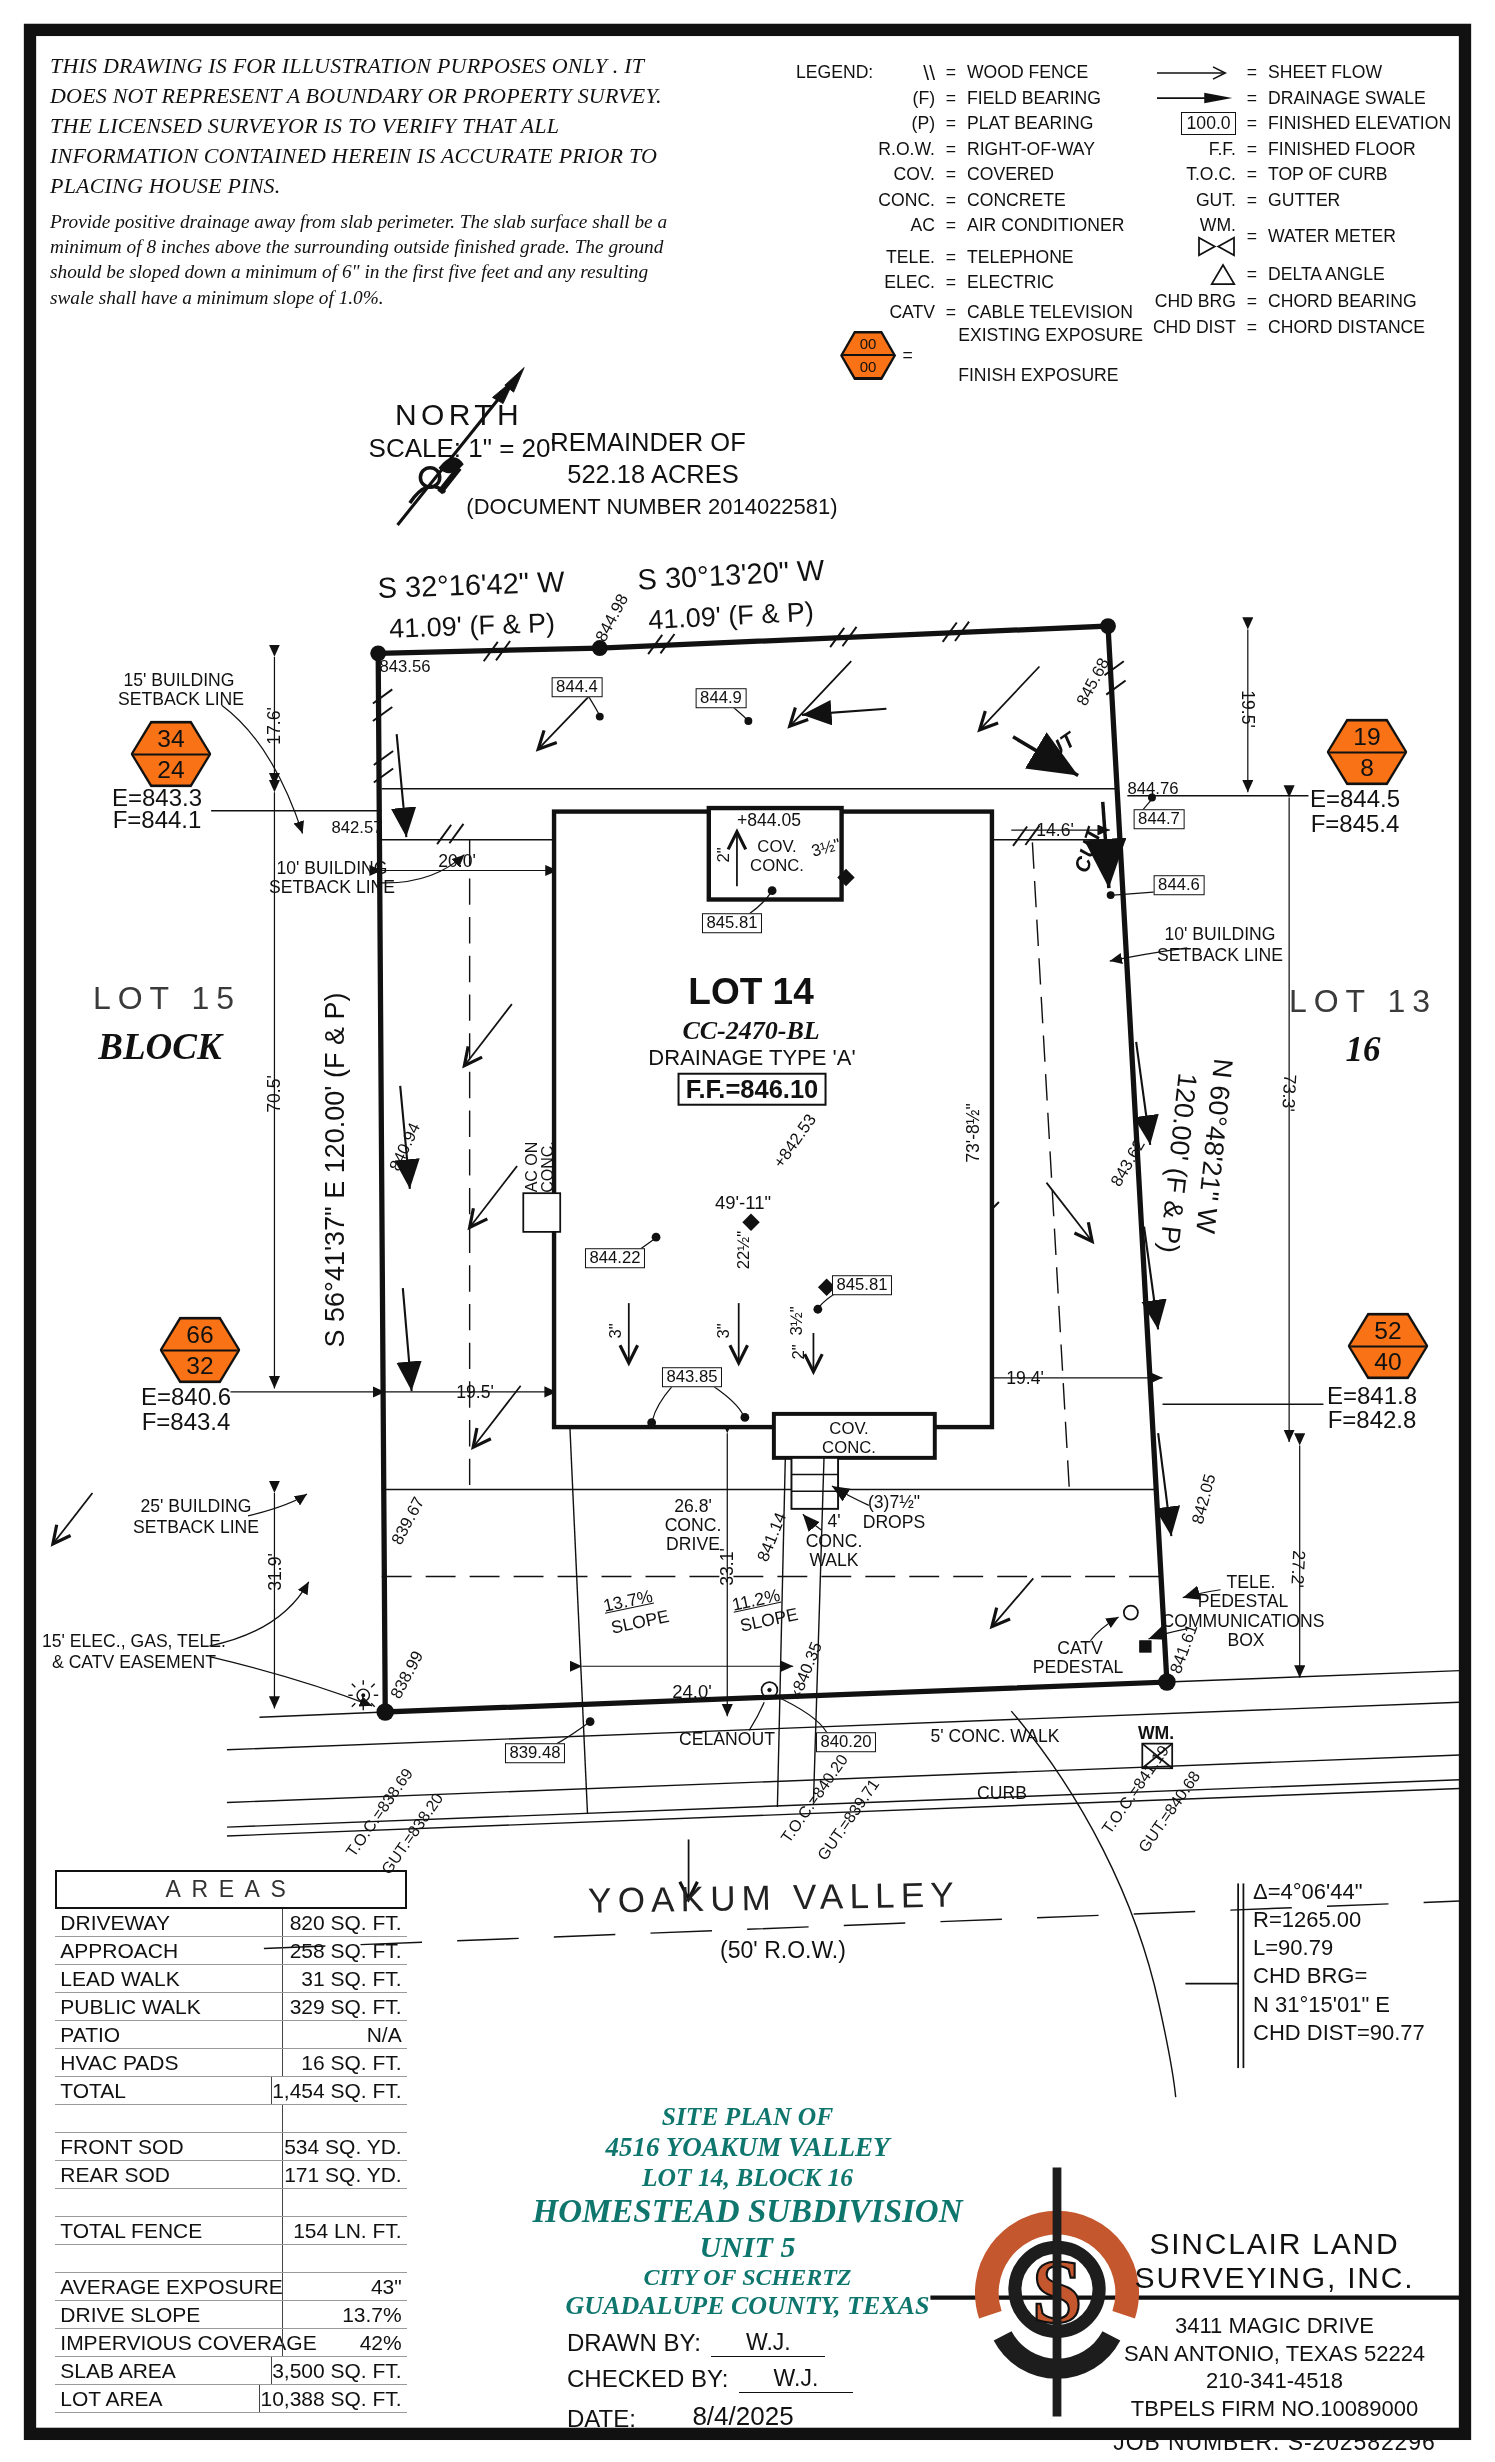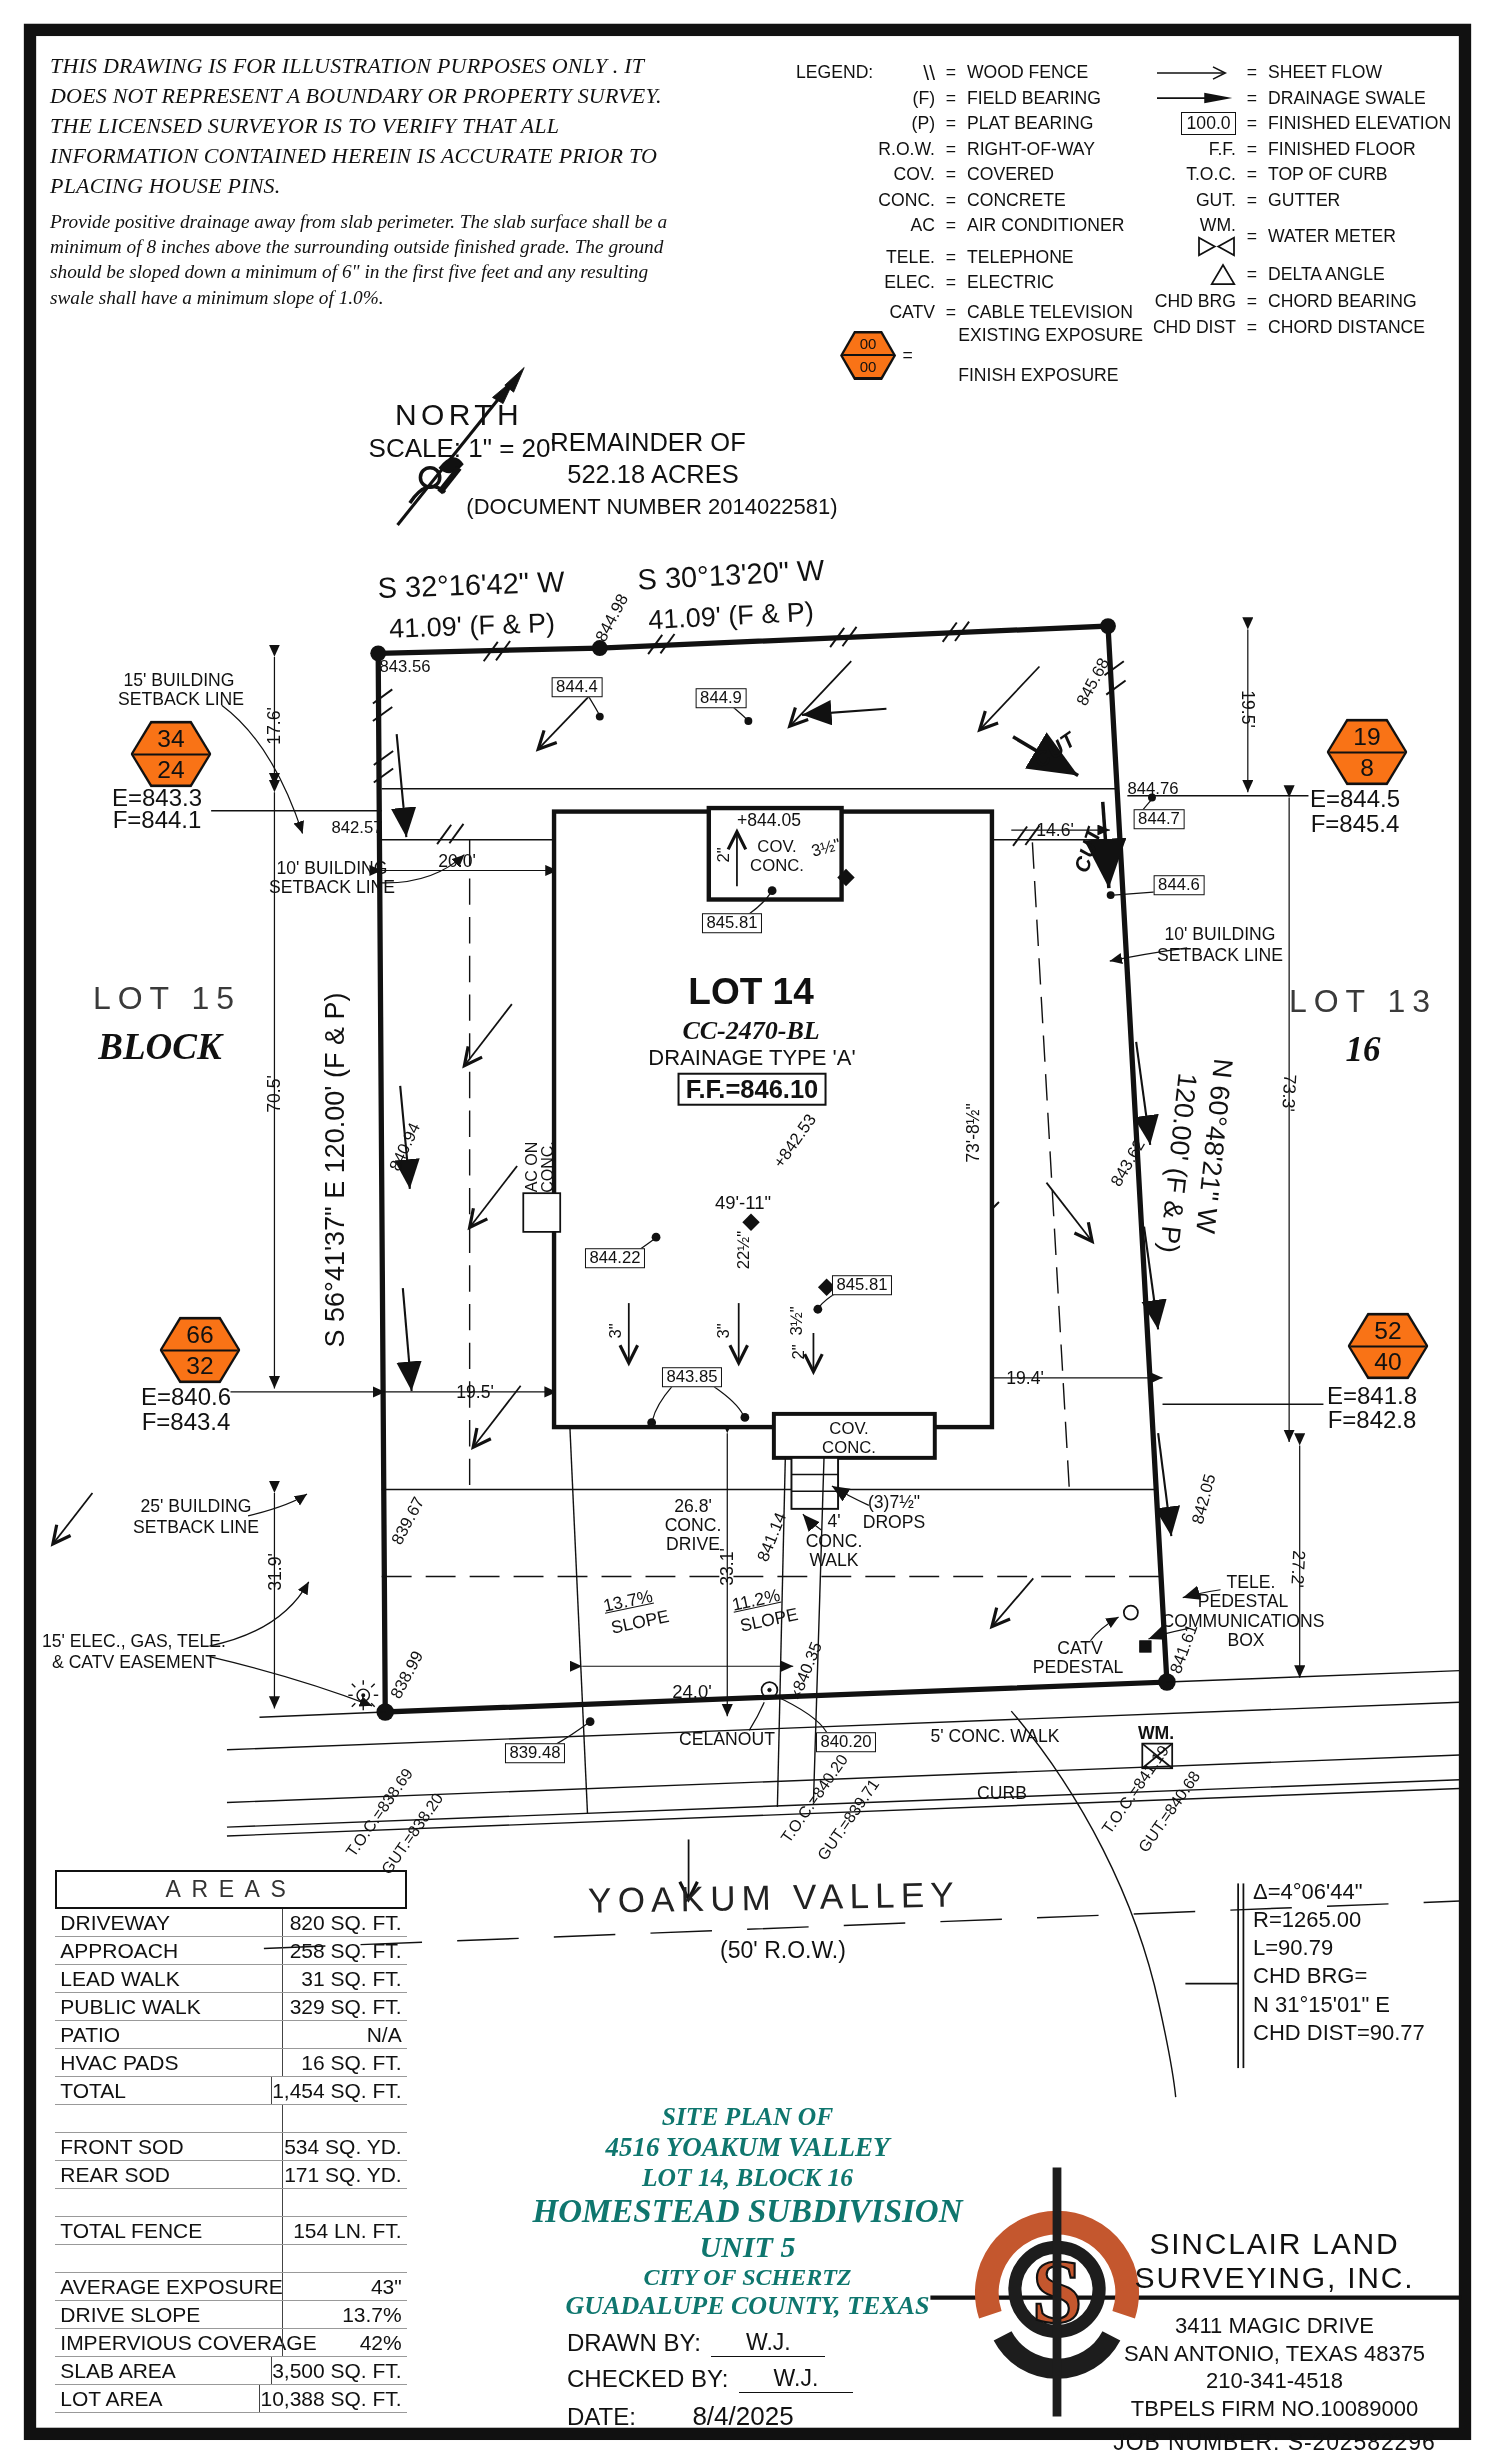--- a/index.html
+++ b/index.html
@@ -49,21 +49,21 @@
   
   #curve{left:1253px;top:1878px;width:229px;font-size:22px;line-height:1.28;}
   
   #tblock{left:519px;top:2102px;width:457px;text-align:center;font-family:"Liberation Serif",serif;
       font-style:italic;font-weight:bold;color:#0f766e;}
   #tblock .t1{font-size:25.5px;}  #tblock .t2{font-size:27px;}
   #tblock .t3{font-size:25.5px;}  #tblock .t4{font-size:33px;}
   #tblock .t5{font-size:30px;}  #tblock .t6{font-size:24px;}
   #tblock .t7{font-size:26px;}
   #fields{left:567px;top:2329px;width:369px;font-size:24px;}
-  .frow{display:flex;align-items:center;margin-bottom:8px;}
+  .frow{display:flex;align-items:flex-end;margin-bottom:8px;}
   .frow .flab{white-space:pre;}
   .frow .fval{min-width:114px;text-align:center;border-bottom:1.8px solid #111;margin-left:10.6px;font-size:23px;}
   
   #firmtxt{left:1090px;top:2227px;width:369px;text-align:center;}
   #firmtxt .n1,#firmtxt .n2{font-size:30px;letter-spacing:1.8px;}
   #firmtxt .ad{font-size:22px;margin-top:1.8px;}
   #firmtxt .job{font-size:23px;margin-top:7px;letter-spacing:0.9px;}
   .gap18{height:16px;}
 </style>
 </head>
@@ -699,20 +699,20 @@
     <path d="M44,198 A70,70 0 0 0 168,198" fill="none" stroke="#1d1d1d" stroke-width="23"></path>
     <circle cx="106" cy="145" r="48" fill="none" stroke="#1d1d1d" stroke-width="15"></circle>
     <text x="106" y="182" text-anchor="middle" font-family="Liberation Serif, serif" font-weight="bold" font-size="104" fill="#C4572E" stroke="#111" stroke-width="2.5" id="logo-letter">S</text>
     <line x1="106" y1="6" x2="106" y2="290" stroke="#1d1d1d" stroke-width="10"></line>
   </svg>
   <div id="firmtxt" class="abs">
     <div class="n1">SINCLAIR LAND</div>
     <div class="n2">SURVEYING, INC.</div>
     <div class="gap18"></div>
     <div class="ad">3411 MAGIC DRIVE</div>
-    <div class="ad">SAN ANTONIO, TEXAS 48375</div>
+    <div class="ad">SAN ANTONIO, TEXAS 52224</div>
     <div class="ad">210-341-4518</div>
     <div class="ad">TBPELS FIRM NO.10089000</div>
     <div class="job">JOB NUMBER: S-202582296</div>
   </div>
 
 </div>
 
 
 </body></html>

